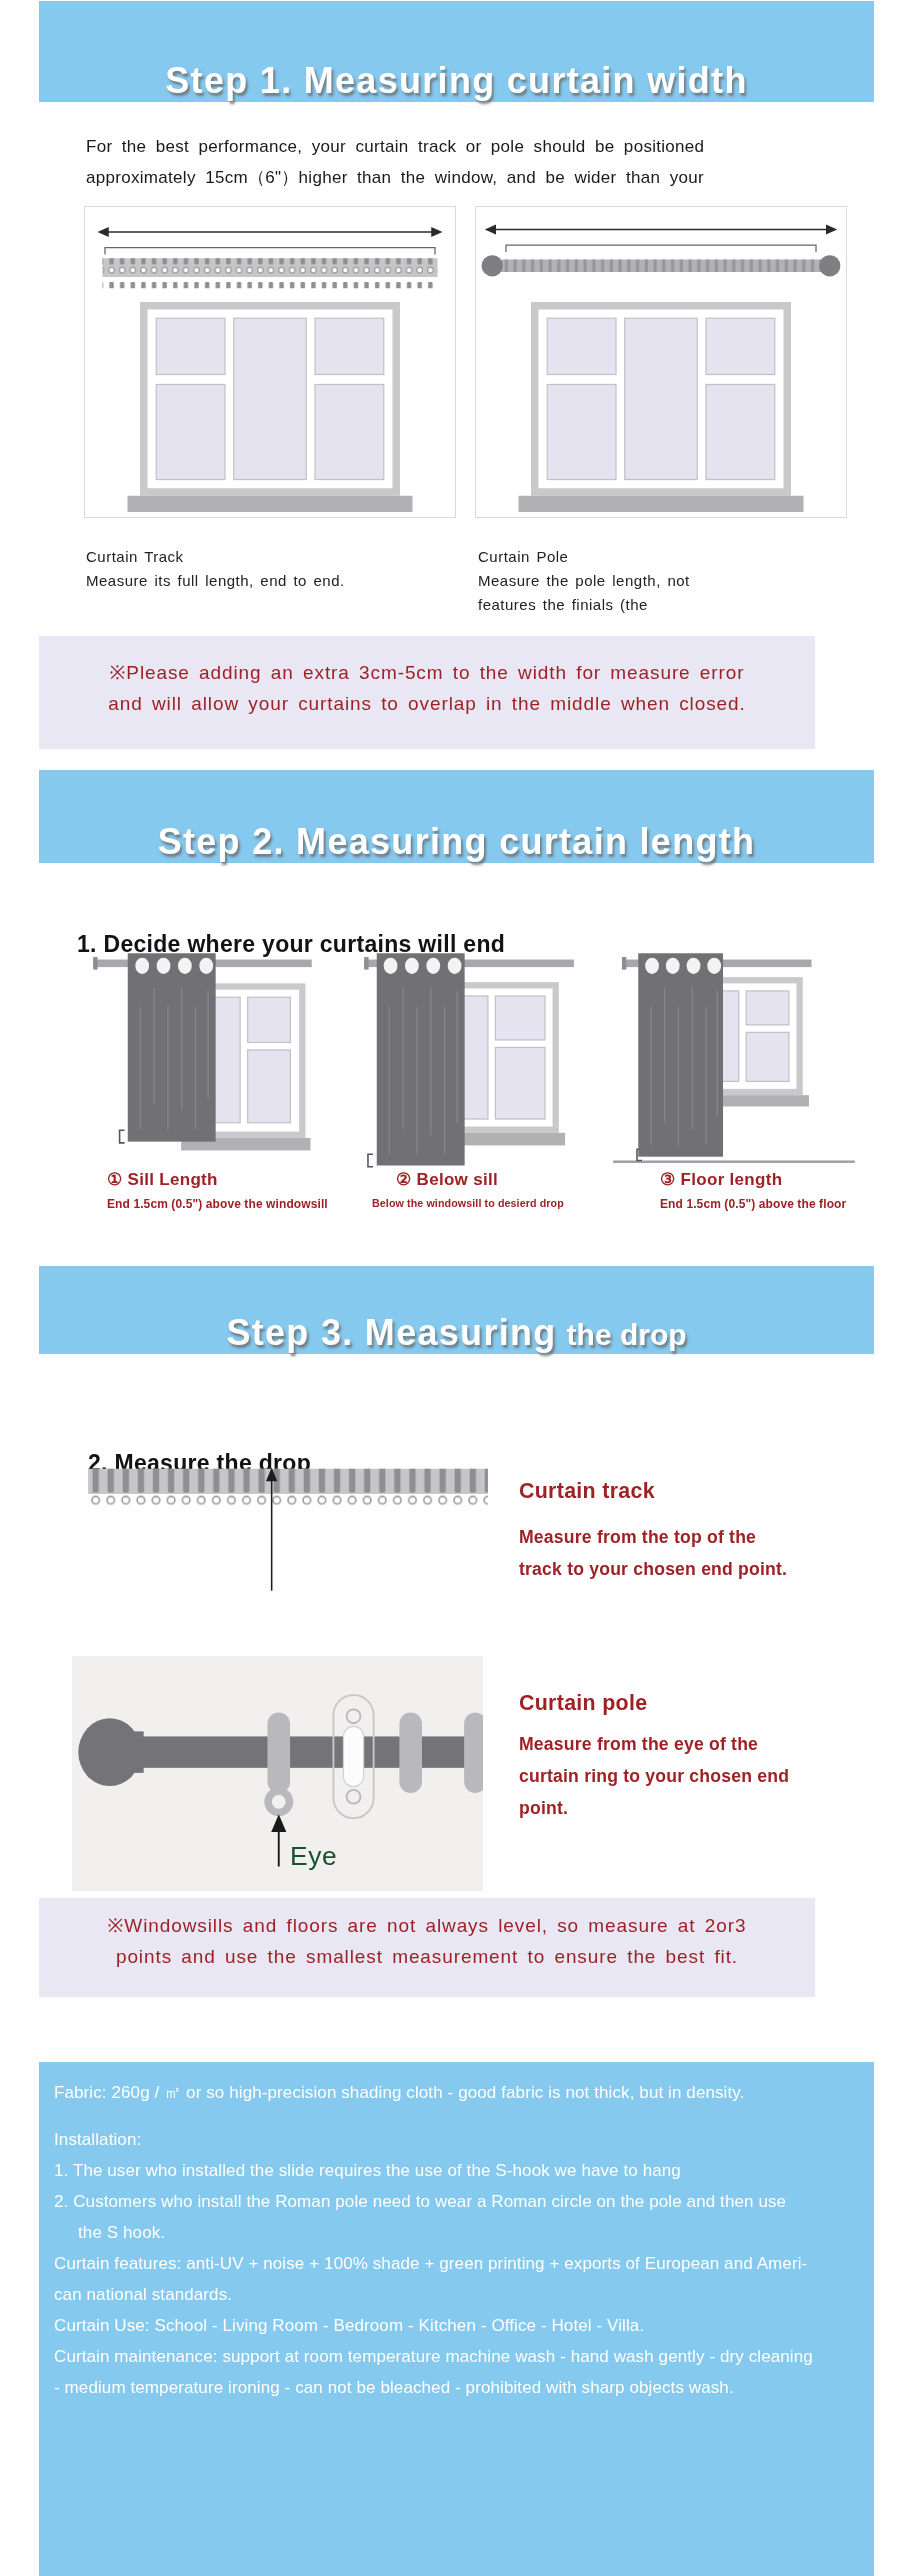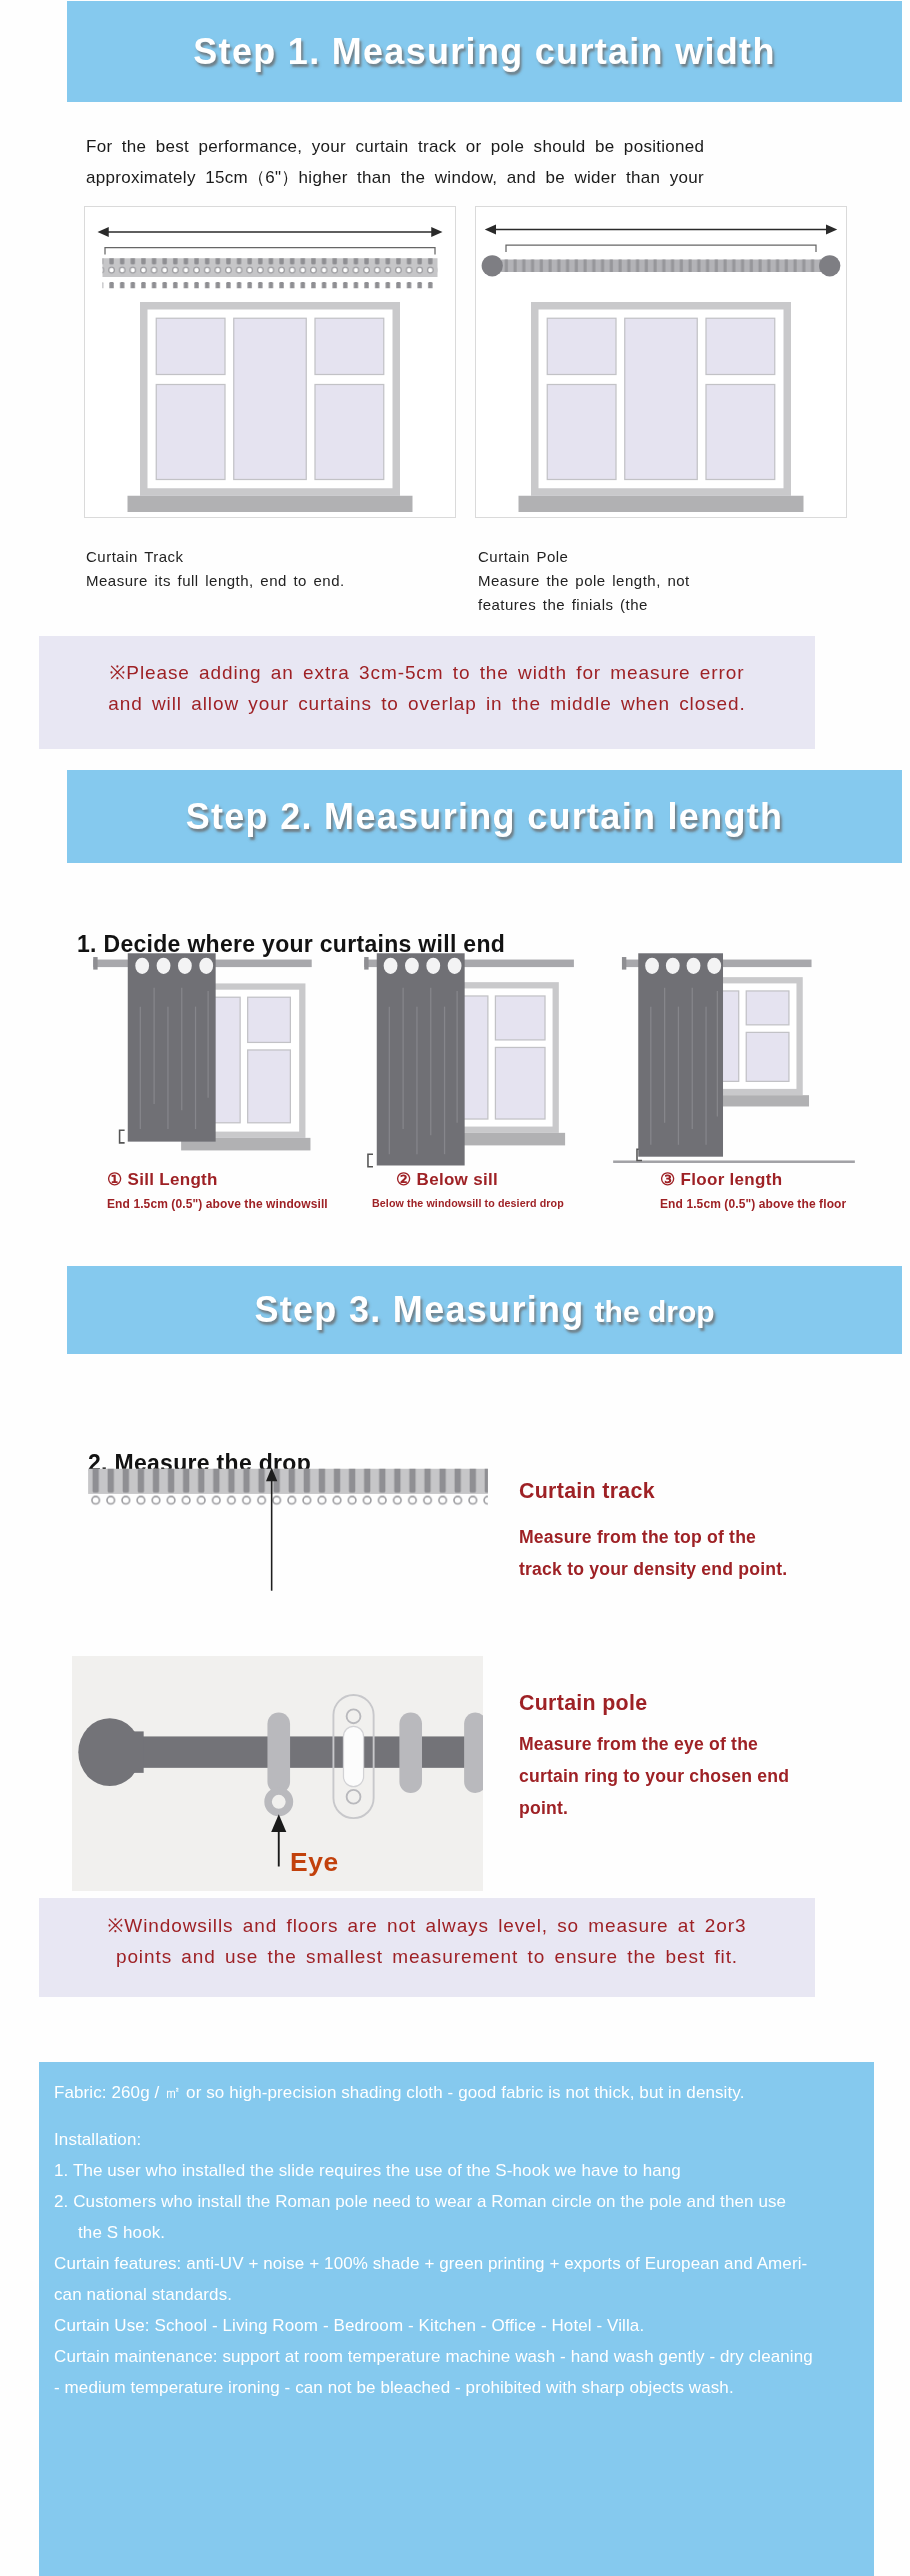--- a/index.html
+++ b/index.html
@@ -7,21 +7,21 @@
     --note_lavender:#e8e7f3;
     --red:#9e2125;
     --text_dark:#1a1a1a;
   }
   *{margin:0;padding:0;box-sizing:border-box;}
   body{background:#ffffff;font-family:"Liberation Sans",sans-serif;}
   .page{position:relative;width:910px;height:2576px;background:#fefefe;overflow:hidden;margin:0 auto;}
 
   
   .band{position:absolute;left:39px;width:835px;background:var(--accent_blue);
-        display:flex;align-items:center;justify-content:center;margin-left:28px;}
+        display:flex;align-items:flex-end;justify-content:center;}
   .band1{top:1.3px;height:101px;}
   .band2{top:770px;height:93px;}
   .band3{top:1266px;height:88px;}
   .band-title{font-size:36px;font-weight:bold;color:#ffffff;letter-spacing:1.3px;
         text-shadow:1.9px 2.5px 2.5px rgba(105,105,105,.8);white-space:nowrap;}
   .band-title .sub{font-size:30px;letter-spacing:0;margin-left:10px;}
 
   
   .intro{position:absolute;left:86px;top:131px;width:786px;font-size:17px;color:var(--text_dark);
         line-height:31px;word-spacing:4.4px;letter-spacing:0.3px;}
@@ -62,21 +62,21 @@
 
   
   .track-fig{position:absolute;left:88px;top:1465px;width:400px;height:132px;}
   .pole-fig{position:absolute;left:72px;top:1656px;width:411px;height:235px;}
   .red-h{position:absolute;color:var(--red);font-weight:bold;font-size:21.4px;letter-spacing:0.3px;white-space:nowrap;}
   #track-title{left:519px;top:1479px;}
   #pole-title{left:519px;top:1691px;}
   .red-p{position:absolute;color:var(--red);font-weight:bold;font-size:17.6px;line-height:32px;letter-spacing:0.2px;white-space:nowrap;}
   #track-desc{left:519px;top:1521px;}
   #pole-desc{left:519px;top:1728px;}
-  .eye-label{position:absolute;left:218px;top:191px;font-size:26.4px;font-weight:bold;color:#c2410c;letter-spacing:0.6px;}
+  .eye-label{position:absolute;left:218px;top:185px;font-size:26.4px;font-weight:normal;color:#14532d;letter-spacing:0.6px;}
 
   
   .details{position:absolute;left:39px;top:2062px;width:835px;height:623px;background:var(--accent_blue);
         color:#ffffff;font-size:17px;line-height:31px;padding:15px 16.4px 0 15px;letter-spacing:0.1px;}
   .details .dline:nth-child(2){margin-top:16.4px;}
   .details .dline:nth-child(5){padding-left:24px;}
 </style>
 </head>
 <body>
 
@@ -287,21 +287,21 @@
       <rect x="0" y="6" width="636" height="40" fill="#c6c6c8"></rect>
       <rect x="0" y="6" width="636" height="66" fill="url(#trackPat2)"></rect>
       <line x1="292" y1="200" x2="292" y2="18" stroke="#1e1e1e" stroke-width="2.5"></line>
       <polygon points="292,4 283,26 301,26" fill="#1e1e1e"></polygon>
     </svg>
   </div>
 
   <div class="red-h" id="track-title">Curtain track</div>
   <div class="red-p" id="track-desc">
     <div>Measure from the top of the</div>
-    <div>track to your density end point.</div>
+    <div>track to your chosen end point.</div>
   </div>
 
   <div class="pole-fig">
     <svg viewBox="0 0 654 374" aria-hidden="true">
       <rect x="0" y="0" width="654" height="374" fill="#f1f0ee"></rect>
       <rect x="96" y="128" width="558" height="50" fill="#737378"></rect>
       <ellipse cx="60" cy="153" rx="50" ry="54" fill="#737378"></ellipse>
       <rect x="98" y="120" width="16" height="66" fill="#737378"></rect>
       <rect x="311" y="90" width="36" height="128" rx="18" fill="#b9b9bd"></rect>
       <circle cx="329" cy="232" r="17" fill="#f1f0ee" stroke="#b9b9bd" stroke-width="12"></circle>

